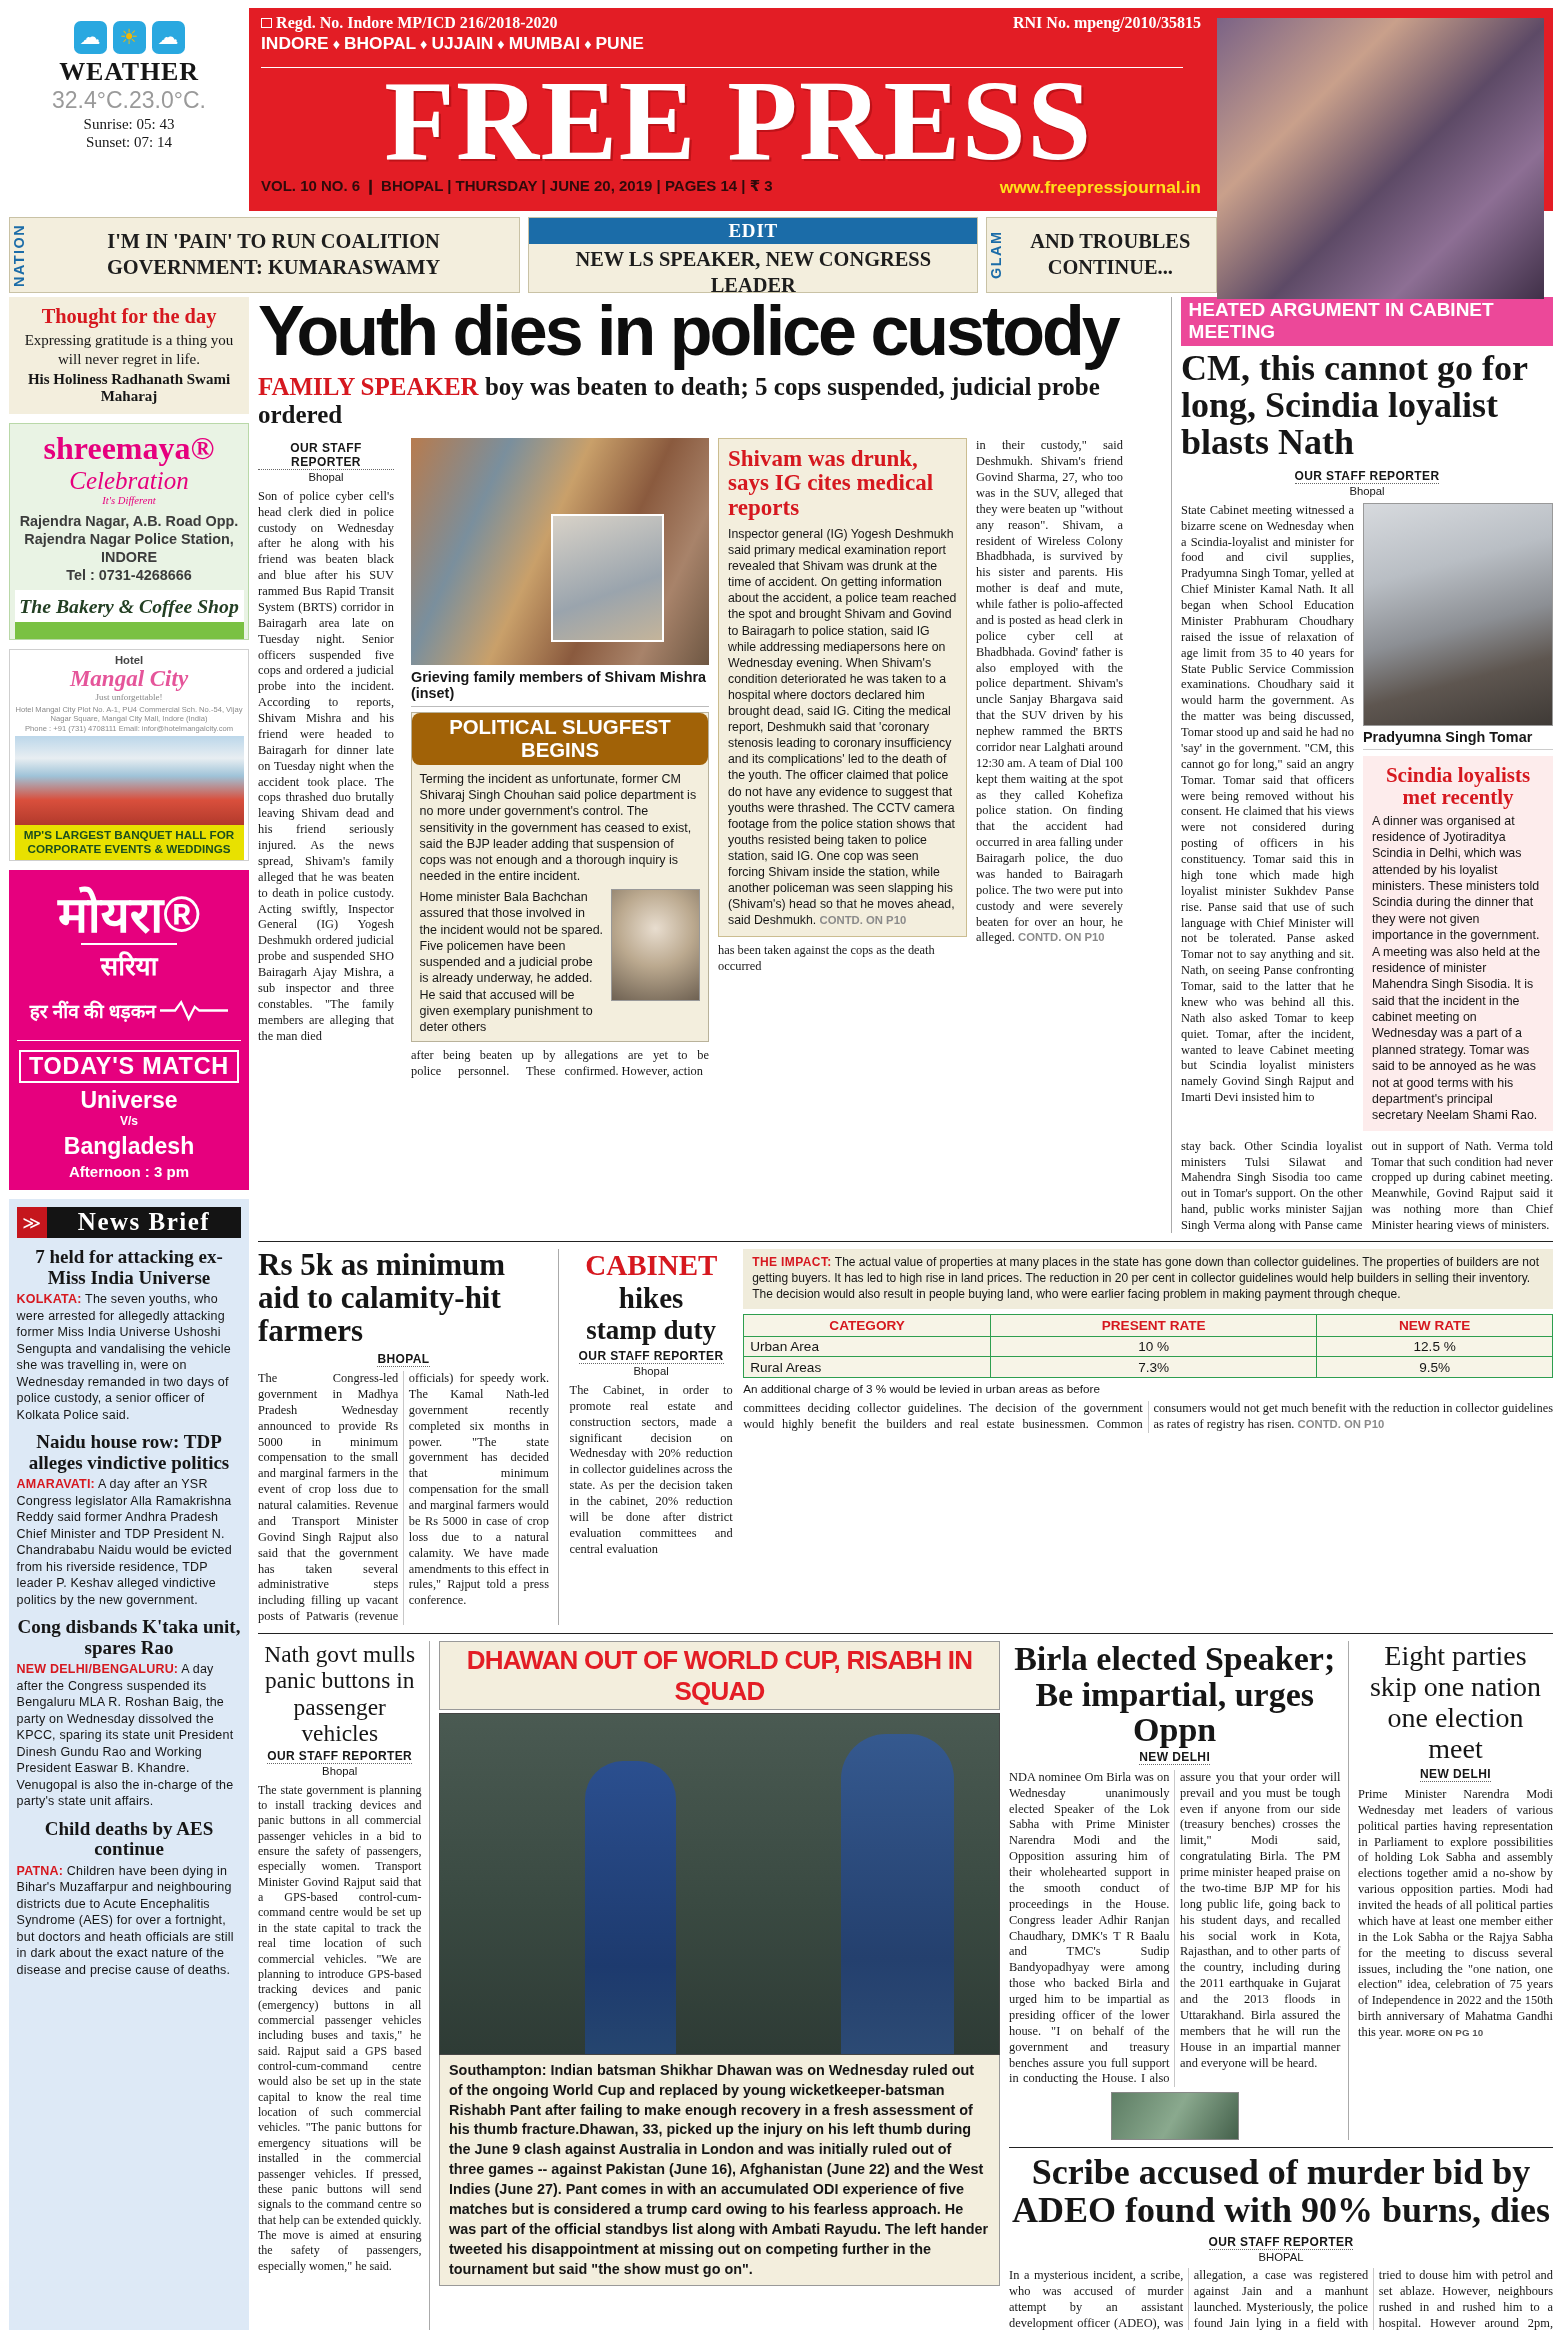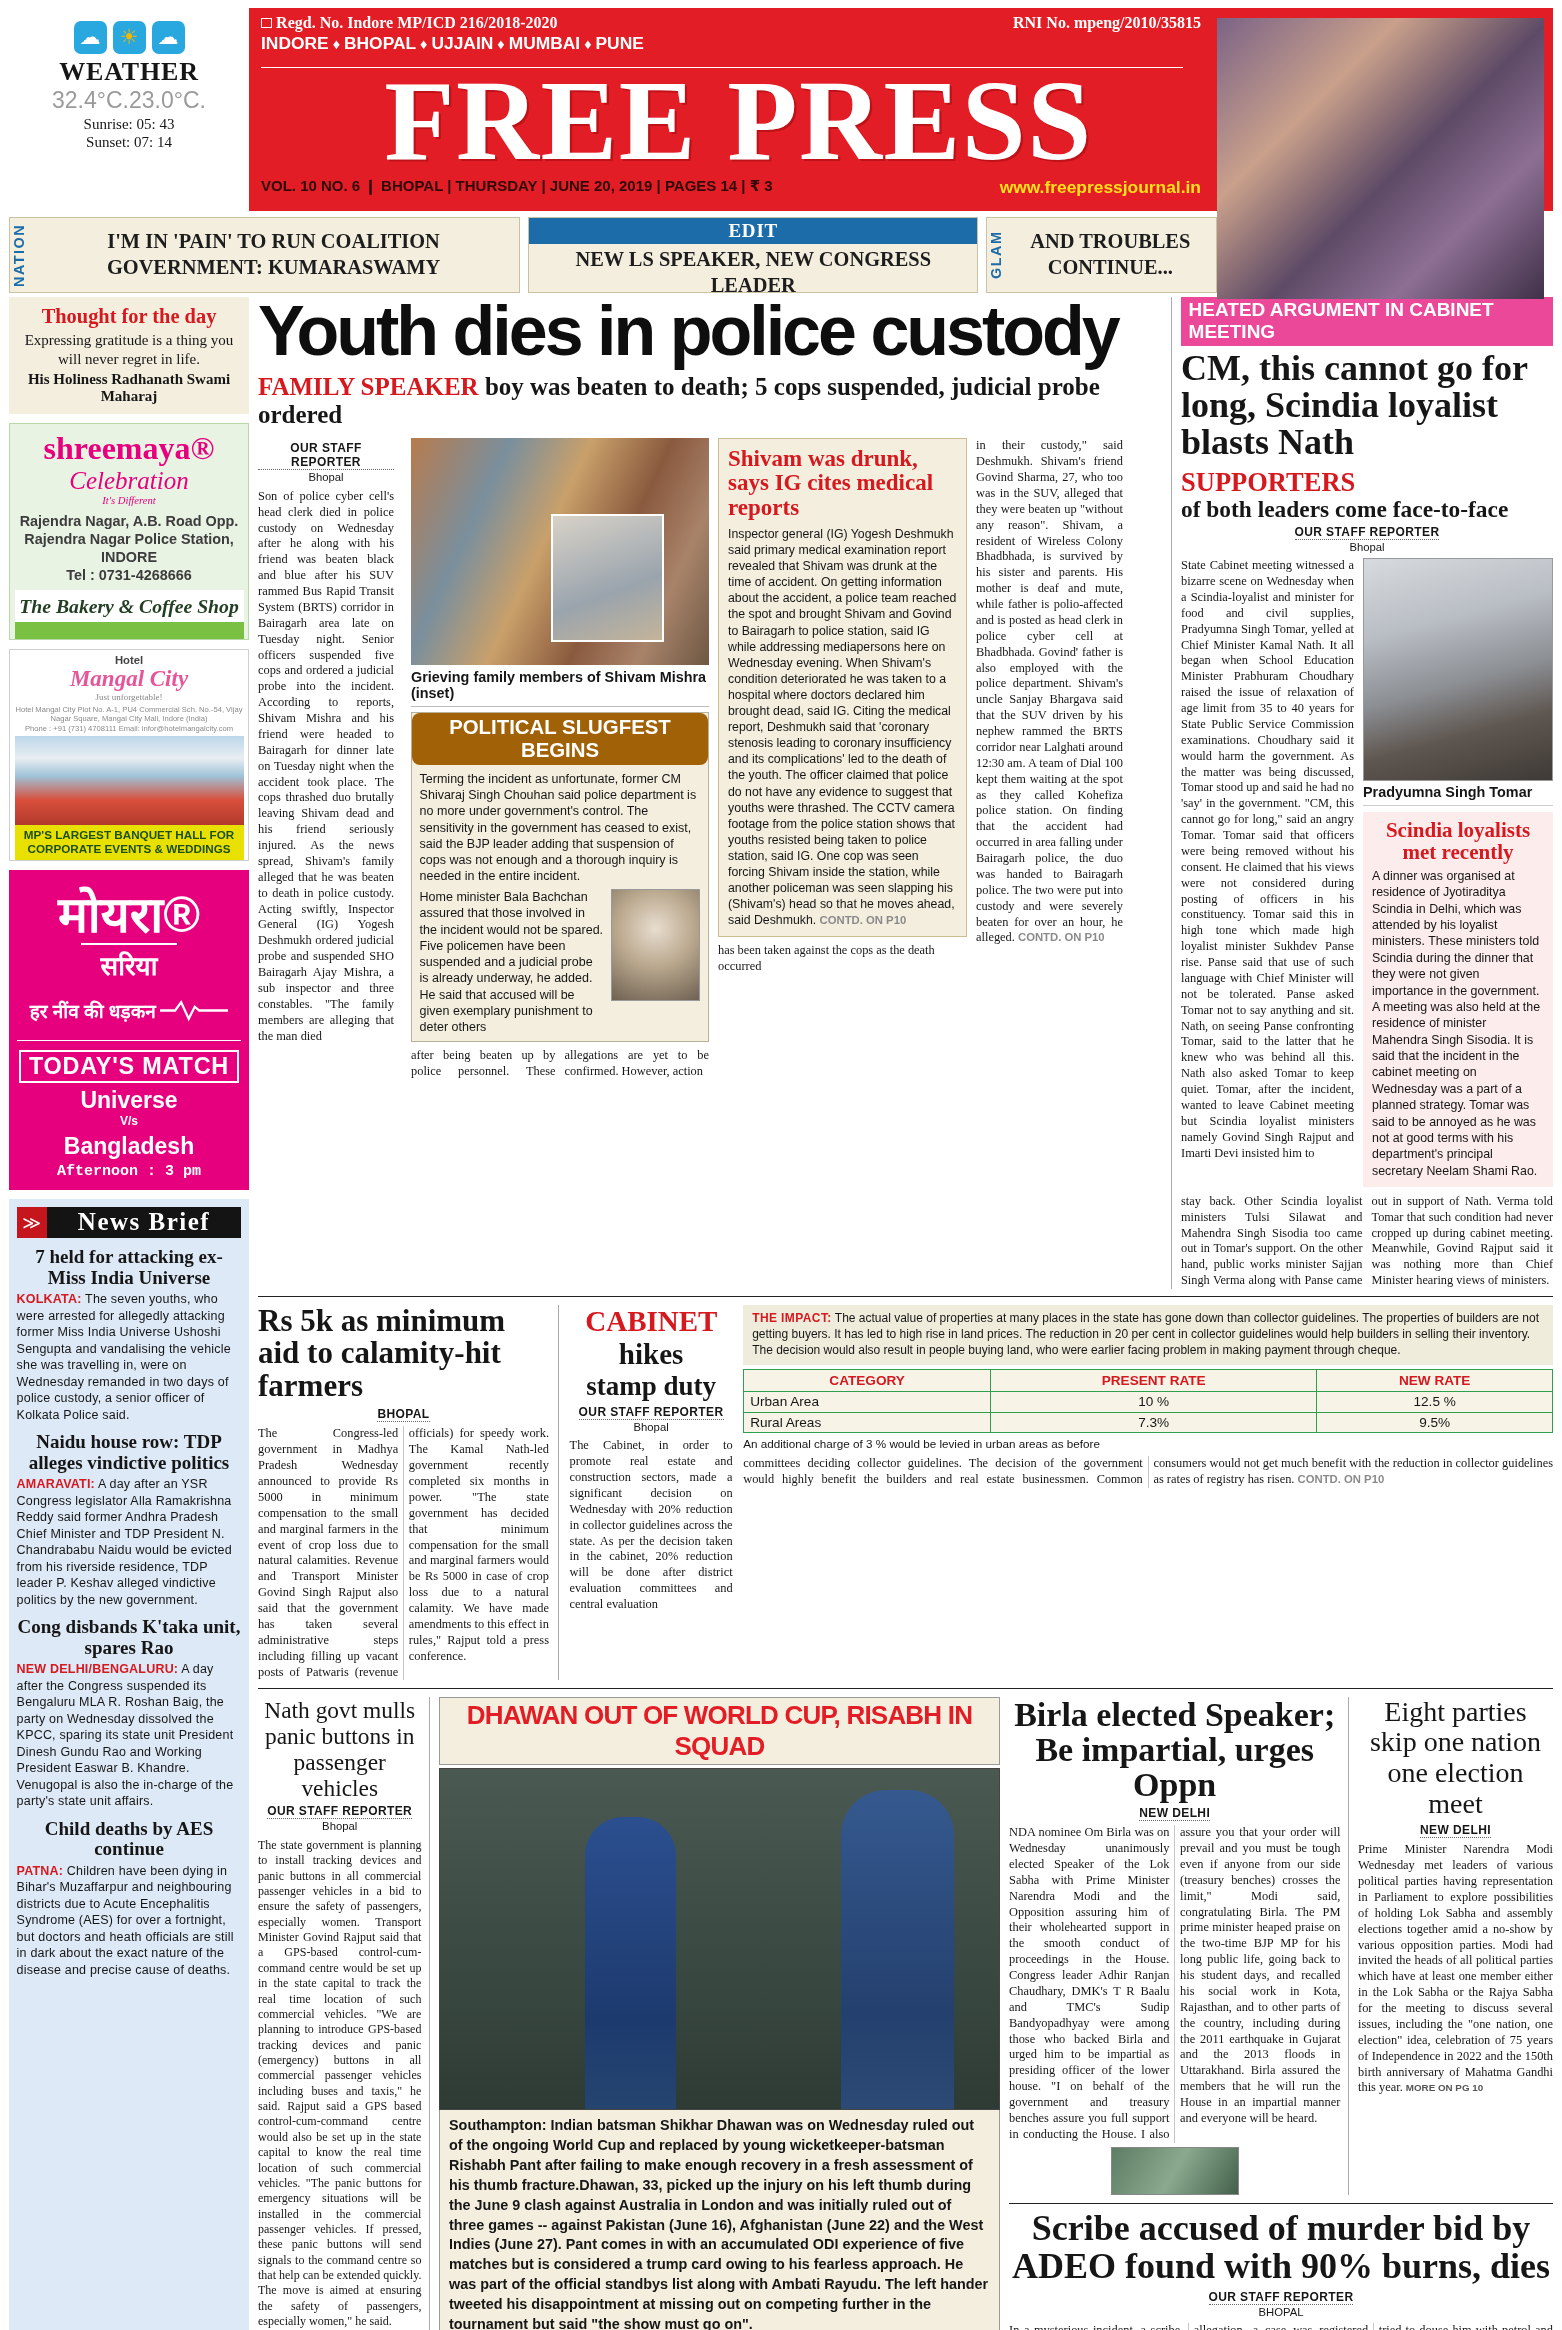--- a/index.html
+++ b/index.html
@@ -60,21 +60,21 @@
   .mg-photo { height:89px; background:linear-gradient(180deg,#bcd7ea 0%,#e8eef2 25%,#9fc3d8 45%,#d94f3c 72%,#b23a2c 100%); }
   .mg-strip { background:#e8e100; font-family:"Liberation Sans",sans-serif; font-weight:bold; font-size:11.7px; color:#1d4f1d; padding:3px 1.5px; line-height:1.2; }
   .ad-moyra { background:#e6007e; color:#fff; text-align:center; padding:19.7px 7.6px 10.6px; }
   .my-brand { font-size:50px; font-weight:bold; font-family:"Liberation Sans","DejaVu Sans",sans-serif; line-height:1.05; }
   .my-sub { font-size:26px; font-weight:bold; font-family:"Liberation Sans","DejaVu Sans",sans-serif; border-top:2.3px solid #fff; display:inline-block; padding:1.5px 19.7px 0; margin-top:1.5px; }
   .my-tag { font-size:19px; font-weight:bold; font-family:"Liberation Sans","DejaVu Sans",sans-serif; margin-top:15px; display:flex; align-items:center; justify-content:center; gap:4.5px; }
   .match { border-top:1.5px solid #fff; margin-top:16.6px; padding-top:9px; }
   .match-title { display:inline-block; border:2.3px solid #fff; padding:0.8px 7.6px; font-family:"Liberation Sans",sans-serif; font-weight:bold; font-size:23.4px; letter-spacing:0.8px; }
   .match-team { font-family:"Liberation Sans",sans-serif; font-weight:bold; font-size:23px; margin-top:4.5px; }
   .match-vs { font-family:"Liberation Sans",sans-serif; font-weight:bold; font-size:12px; }
-  .match-time { font-family:Liberation Mono, monospace; font-weight:bold; font-size:15px; margin-top:3px; }
+  .match-time { font-family:Liberation Sans, sans-serif; font-weight:bold; font-size:15px; margin-top:3px; }
   .newsbrief { background:#dde9f6; padding:7.6px 7.6px 12px; flex:1; }
   .nb-head { display:flex; align-items:stretch; gap:0; }
   .nb-icon { width:30px; background:#c5161d; color:#fff; display:flex; align-items:center; justify-content:center; font-size:18px; font-family:"DejaVu Sans",sans-serif; }
   .nb-title { flex:1; background:#141414; color:#fff; font-weight:bold; font-size:25px; text-align:center; padding:0.8px 0 2.3px; letter-spacing:1.5px; }
   .nb-item { margin-top:9px; }
   .nb-item-title { font-weight:bold; font-size:19px; text-align:center; line-height:1.08; margin-bottom:3px; }
   .nb-body { font-family:"Liberation Sans",sans-serif; font-size:12.5px; line-height:1.32; letter-spacing:0.2px; }
   .nb-dl { color:#d6181f; font-weight:bold; }
 
   
@@ -340,24 +340,20 @@
             </div>
             <div class="ms-col4">
               <div class="story-text"><span>in their custody," said Deshmukh. Shivam's friend Govind Sharma, 27, who too was in the SUV, alleged that they were beaten up "without any reason". Shivam, a resident of Wireless Colony Bhadbhada, is survived by his sister and parents. His mother is deaf and mute, while father is polio-affected and is posted as head clerk in police cyber cell at Bhadbhada. Govind' father is also employed with the police department. Shivam's uncle Sanjay Bhargava said that the SUV driven by his nephew rammed the BRTS corridor near Lalghati around 12:30 am. A team of Dial 100 kept them waiting at the spot as they called Kohefiza police station. On finding that the accident had occurred in area falling under Bairagarh police, the duo was handed to Bairagarh police. The two were put into custody and were severely beaten for over an hour, he alleged.</span> <span class="contd">CONTD. ON P10</span></div>
             </div>
           </div>
         </section>
 
         <aside class="cm-rail">
           <div class="cm-bar">HEATED ARGUMENT IN CABINET MEETING</div>
           <h2 class="cm-h2">CM, this cannot go for long, Scindia loyalist blasts Nath</h2>
-          <div class="cm-deck">
-            <span class="lead">SUPPORTERS</span><br>
-            <span>of both leaders come face-to-face</span>
-          </div>
           <div class="byline">
             <span class="by">OUR STAFF REPORTER</span><br>
             <span class="dl">Bhopal</span>
           </div>
           <div class="cm-row">
             <div class="cm-col1 story-text">State Cabinet meeting witnessed a bizarre scene on Wednesday when a Scindia-loyalist and minister for food and civil supplies, Pradyumna Singh Tomar, yelled at Chief Minister Kamal Nath. It all began when School Education Minister Prabhuram Choudhary raised the issue of relaxation of age limit from 35 to 40 years for State Public Service Commission examinations. Choudhary said it would harm the government. As the matter was being discussed, Tomar stood up and said he had no 'say' in the government. "CM, this cannot go for long," said an angry Tomar. Tomar said that officers were being removed without his consent. He claimed that his views were not considered during posting of officers in his constituency. Tomar said this in high tone which made high loyalist minister Sukhdev Panse rise. Panse said that use of such language with Chief Minister will not be tolerated. Panse asked Tomar not to say anything and sit. Nath, on seeing Panse confronting Tomar, said to the latter that he knew who was behind all this. Nath also asked Tomar to keep quiet. Tomar, after the incident, wanted to leave Cabinet meeting but Scindia loyalist ministers namely Govind Singh Rajput and Imarti Devi insisted him to</div>
             <div class="cm-right">
               <div class="tomar-photo"></div>
               <div class="cm-caption">Pradyumna Singh Tomar</div>
               <div class="pink-box">

